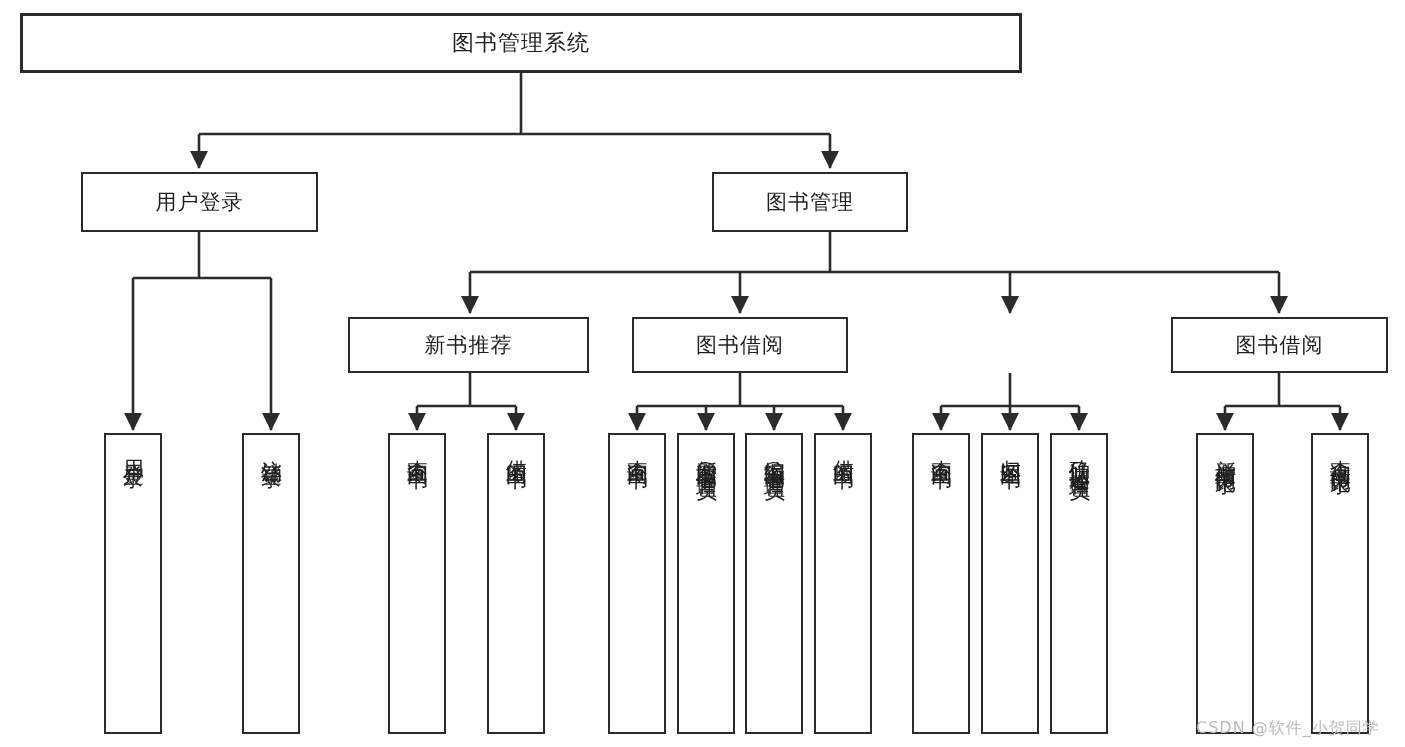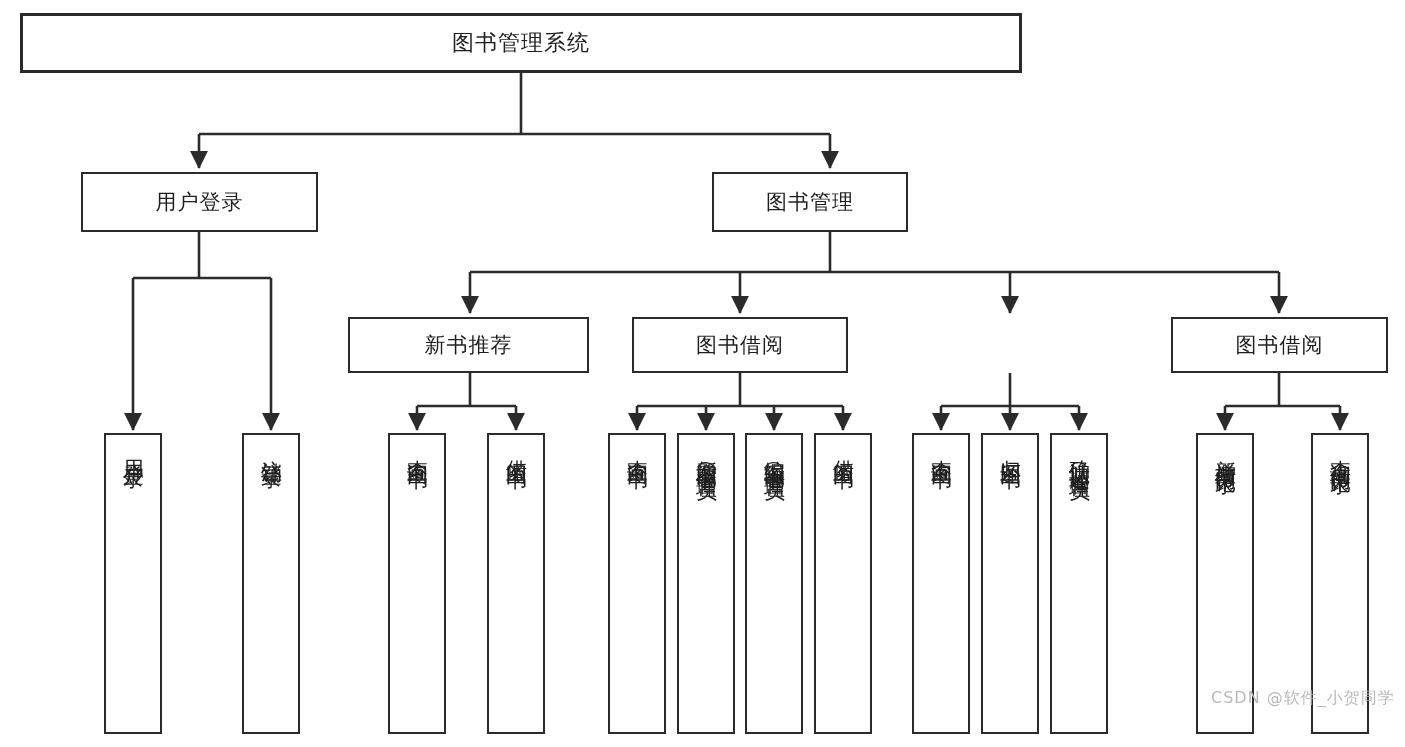--- a/index.html
+++ b/index.html
@@ -184,15 +184,15 @@
     <span class="label">确认归还（管理员）</span>
   </div>
 
   <div class="node leaf" style="left:1196px; top:433px; width:58px; height:301px;">
     <span class="label">新增借阅记录</span>
   </div>
   <div class="node leaf" style="left:1311px; top:433px; width:58px; height:301px;">
     <span class="label">查询借阅记录</span>
   </div>
 
-  <div class="watermark" style="left:1196px; top:688px;padding-left:15px;">CSDN @软件_小贺同学</div>
+  <div class="watermark" style="left:1196px; top:718px;">CSDN @软件_小贺同学</div>
 
 </div>
 
 </body></html>

